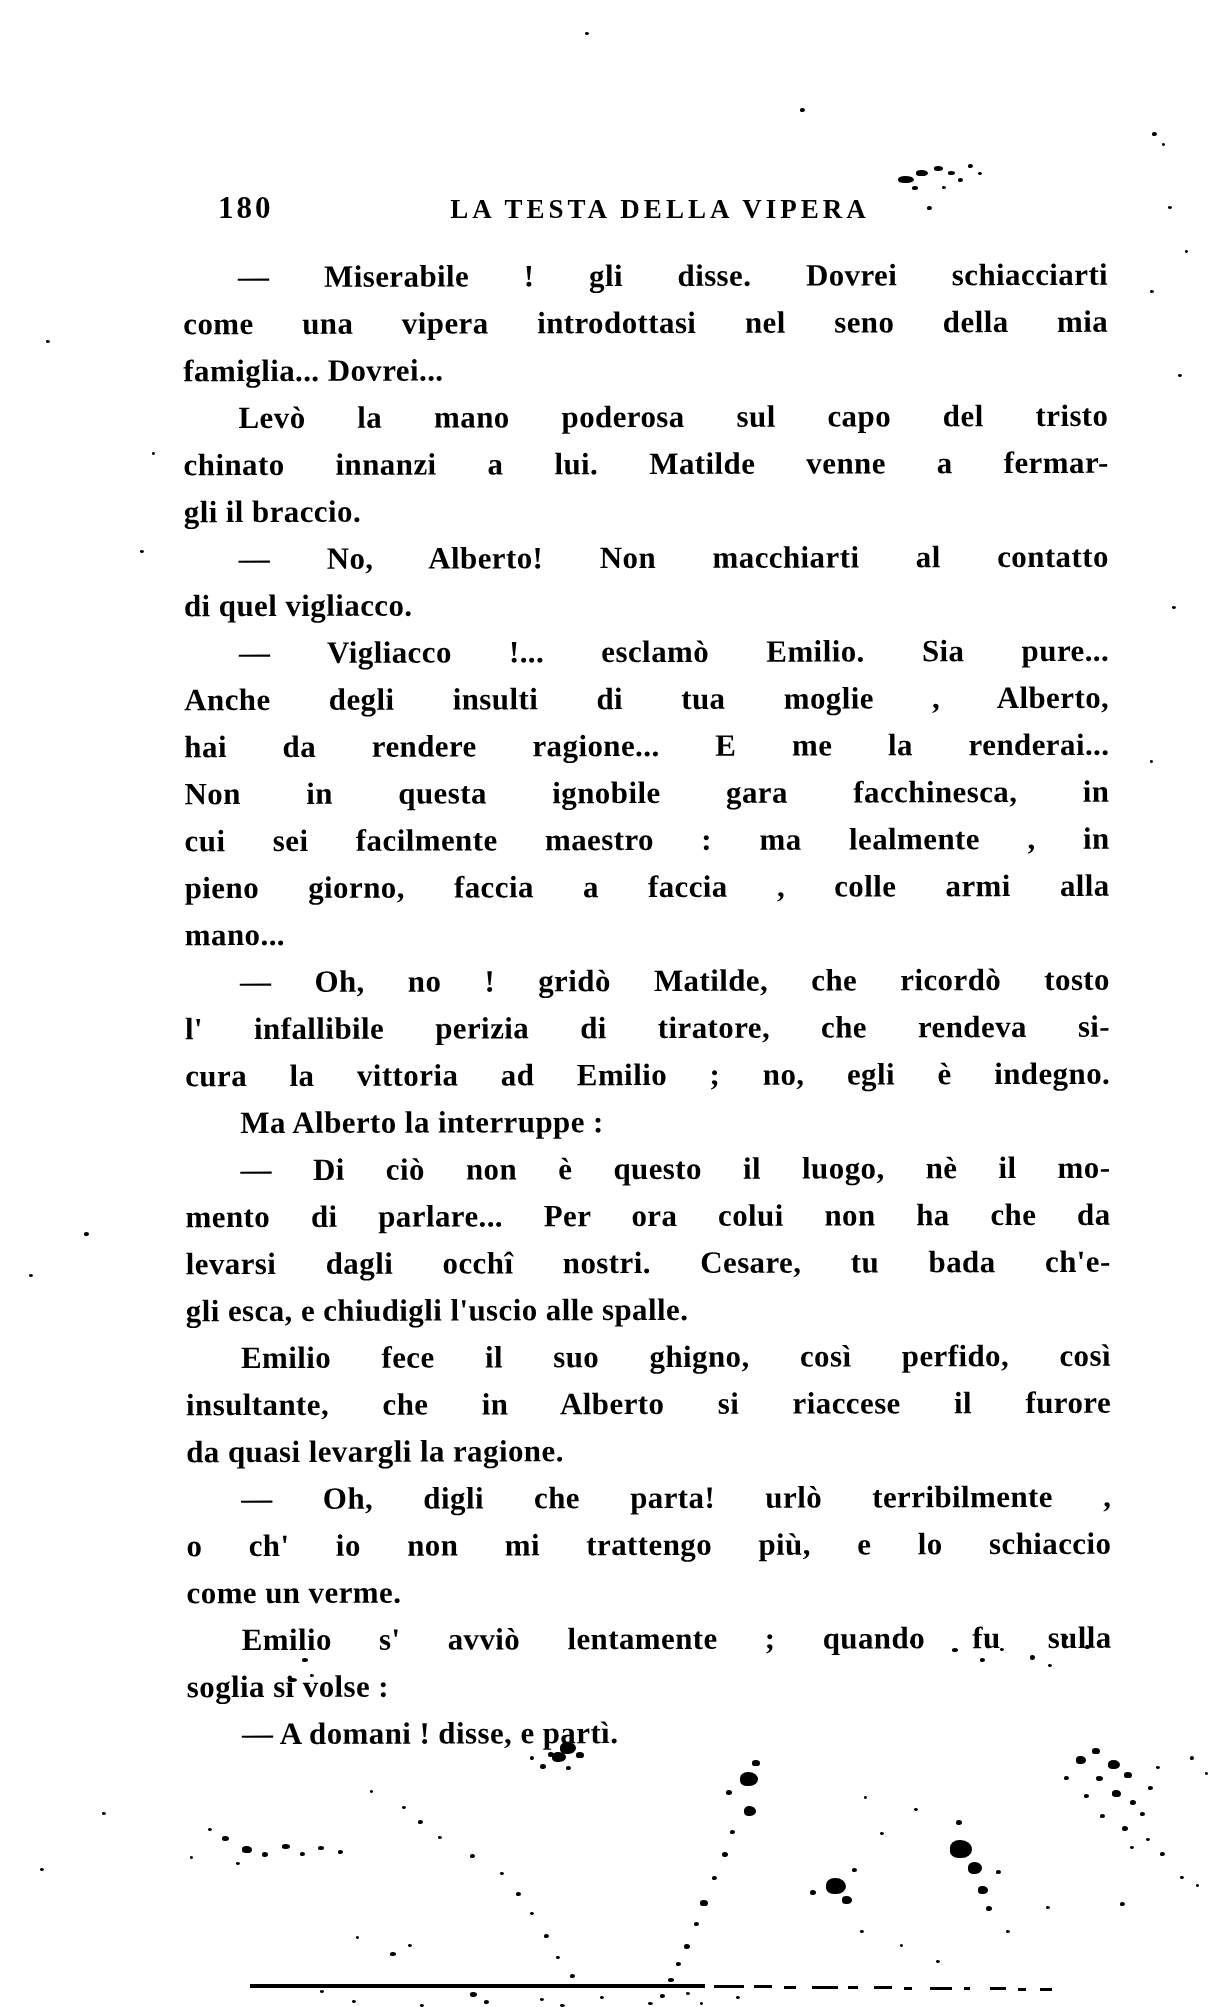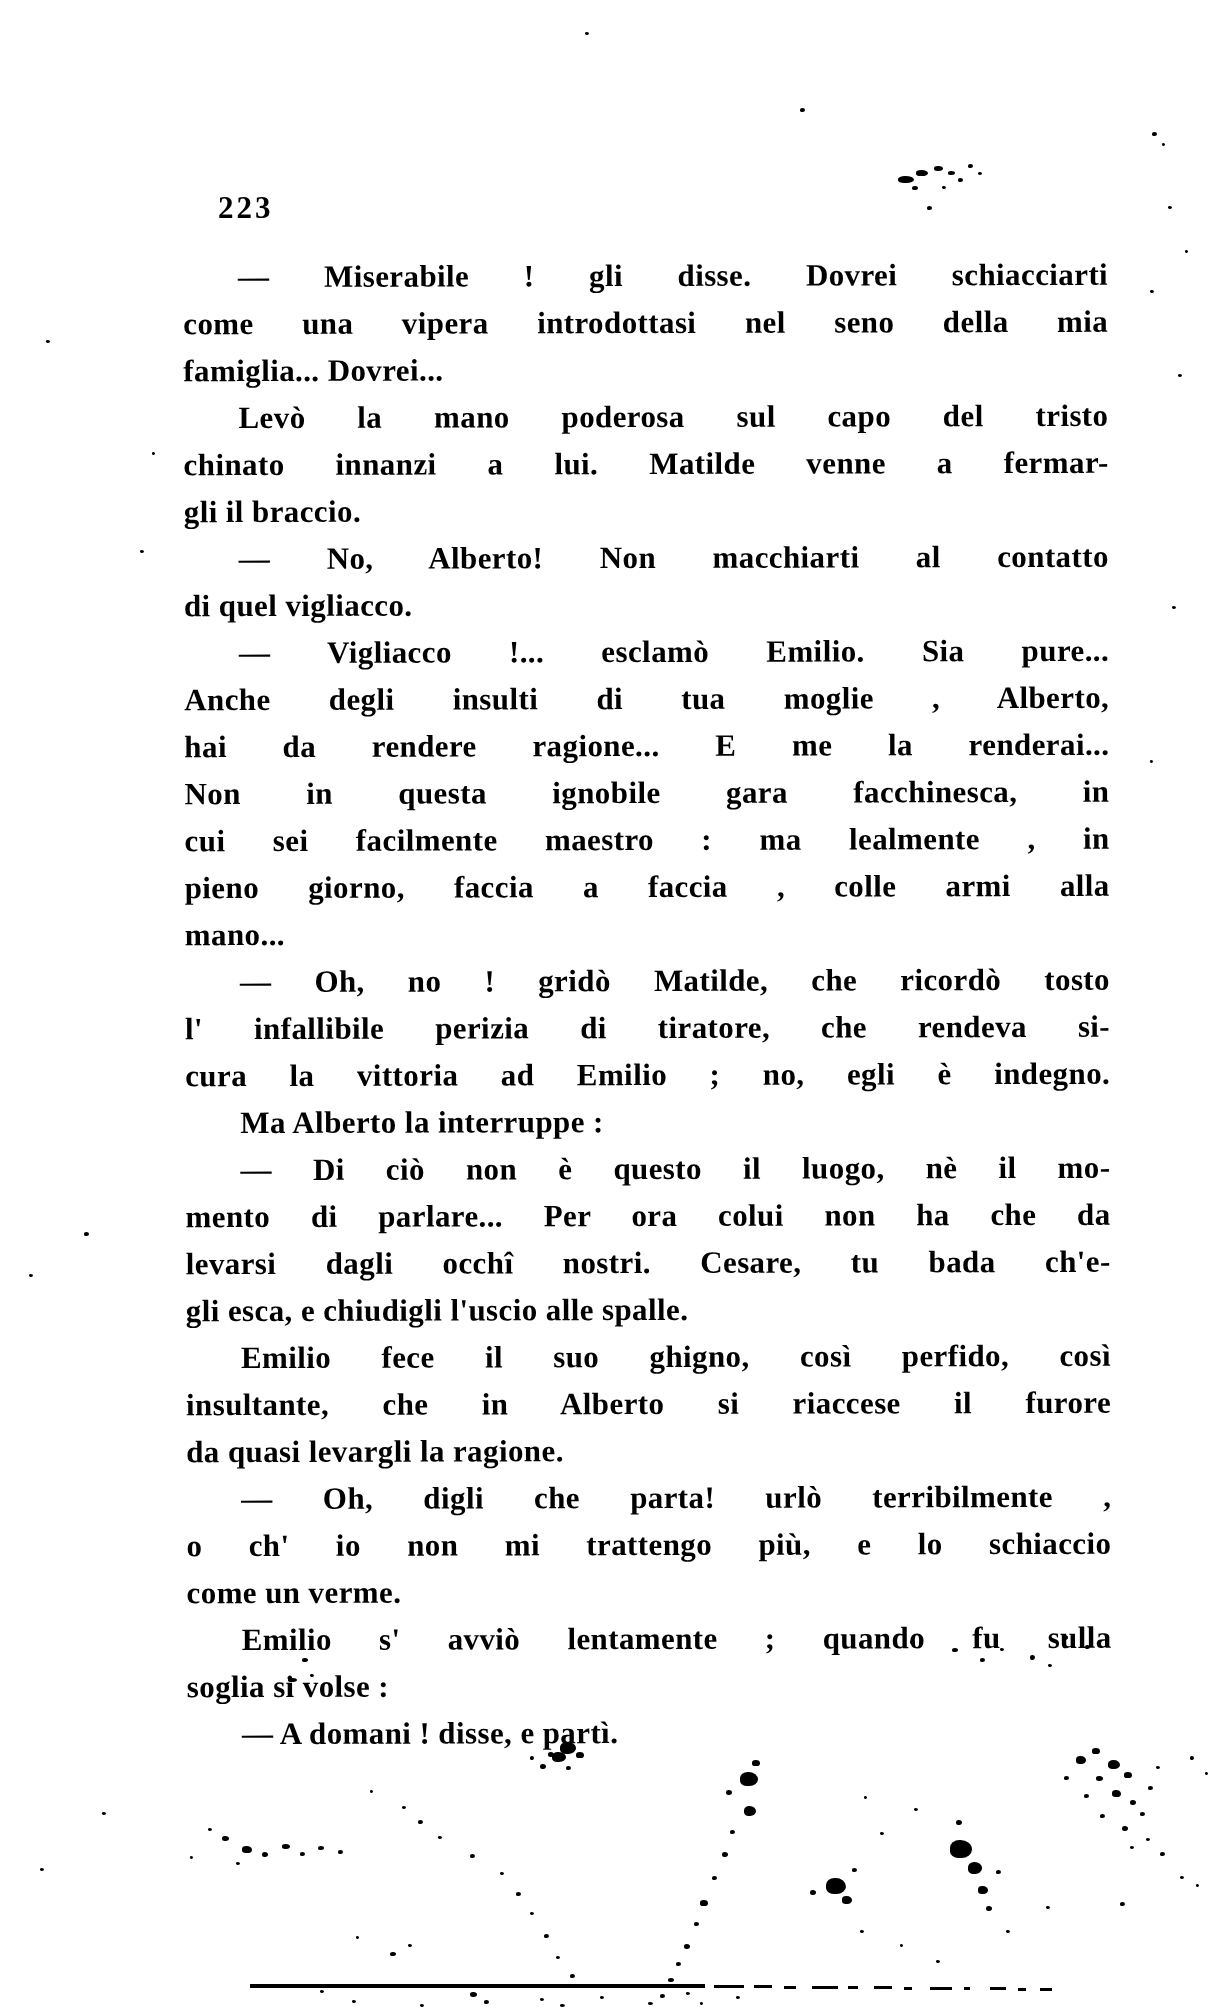--- a/index.html
+++ b/index.html
@@ -57,21 +57,22 @@
   }
   .rule {
     position: absolute;
     background: #000;
   }
 </style>
 </head>
 <body>
 
 <div class="page">
-  <span class="header-pagenum">223</span>
+  <span class="header-pagenum">180</span>
+  <span class="header-title">LA TESTA DELLA VIPERA</span>
 
   <div class="text-block">
       <div class="line indent j">— Miserabile ! gli disse. Dovrei schiacciarti</div>
       <div class="line j">come una vipera introdottasi nel seno della mia</div>
       <div class="line l">famiglia... Dovrei...</div>
       <div class="line indent j">Levò la mano poderosa sul capo del tristo</div>
       <div class="line j">chinato innanzi a lui. Matilde venne a fermar-</div>
       <div class="line l">gli il braccio.</div>
       <div class="line indent j">— No, Alberto! Non macchiarti al contatto</div>
       <div class="line l">di quel vigliacco.</div>

